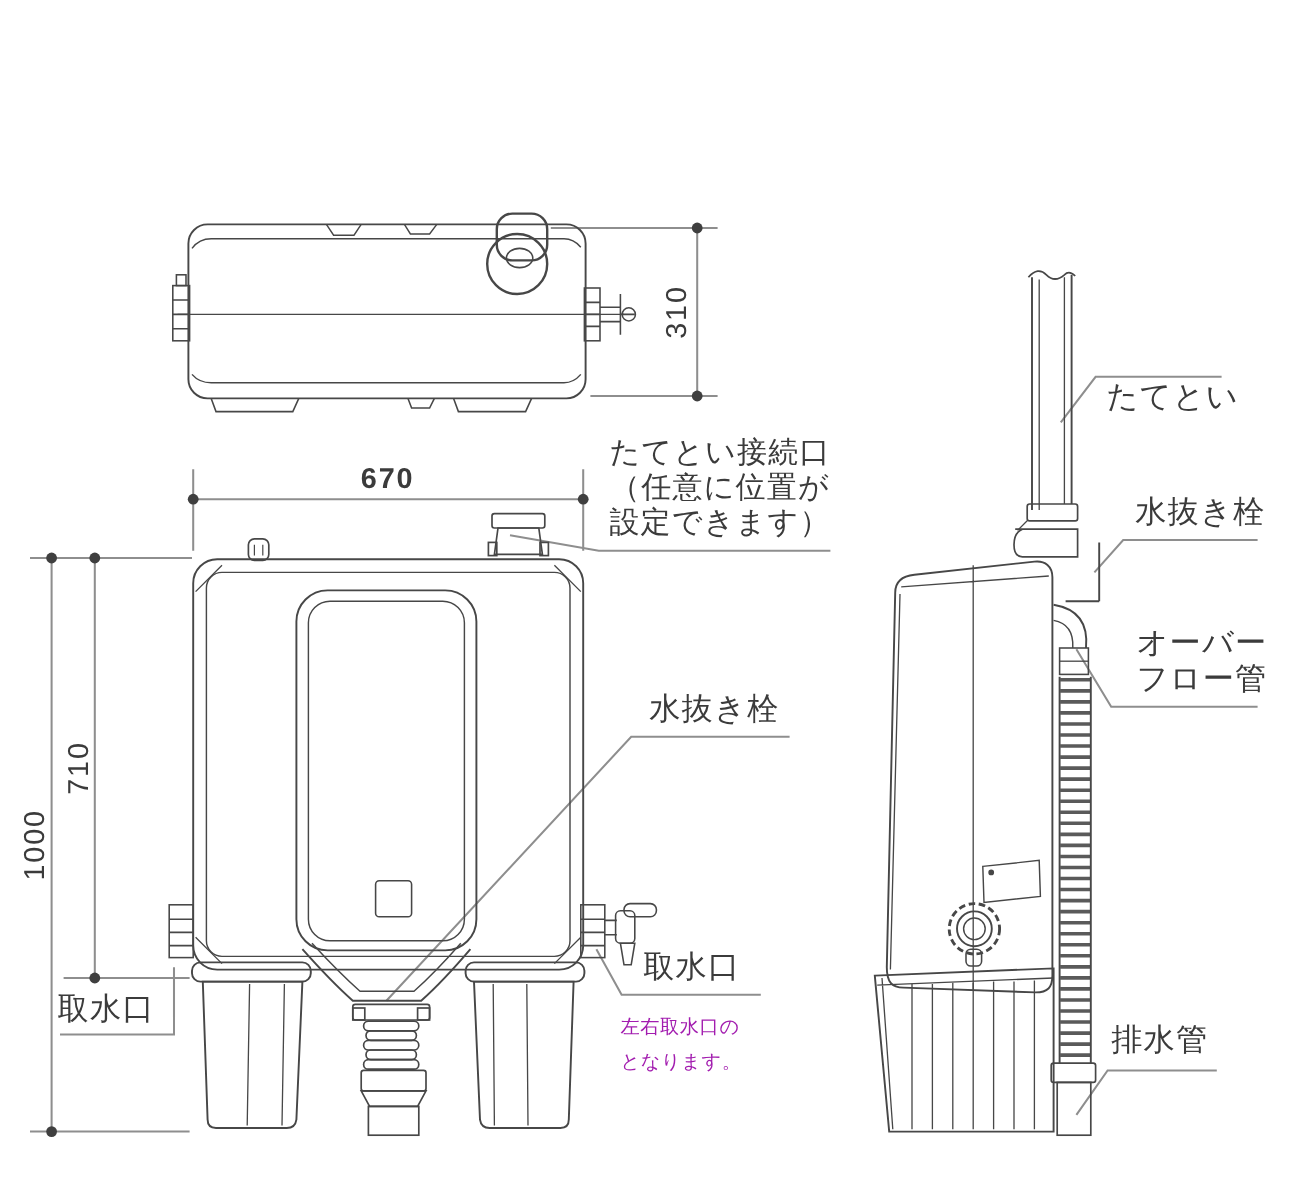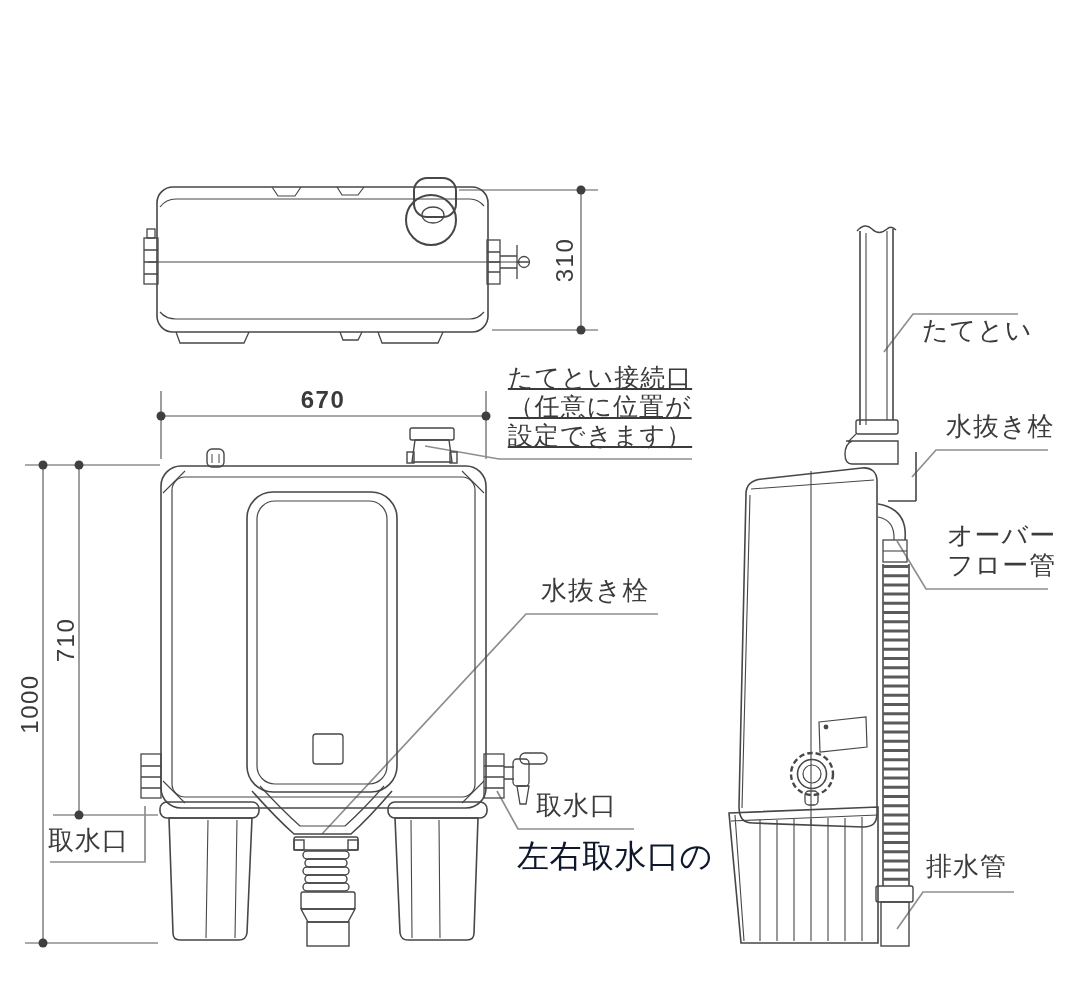--- a/index.html
+++ b/index.html
@@ -26,28 +26,28 @@
     color:#3b3b3b;
     font-size:24px;
     font-weight:500;
     letter-spacing:1.5px;
     text-align:center;
     white-space:nowrap;
   }
   .dim.vert{transform:rotate(-90deg);transform-origin:center center;}
   .note{
     position:absolute;
-    color:#0f172a;
-    font-size:32px;
+    color:#a21caf;
+    font-size:16px;
     font-weight:500;
     letter-spacing:0.5px;
     line-height:29px;
     white-space:nowrap;
   }
-  .center{text-align:center;text-decoration:underline;}
+  .center{text-align:center;}
 </style>
 </head>
 <body>
 
 <div class="canvas">
 
 <svg width="1080" height="994" viewBox="0 0 1080 994">
 
   <g stroke="#8e8e8e" stroke-width="1.7" fill="none">
 
@@ -233,20 +233,21 @@
     <div>（任意に位置が</div>
     <div>設定できます）</div>
   </div>
 
   <div class="lbl" style="left:541px;top:576px;">水抜き栓</div>
 
   <div class="lbl" style="left:536px;top:791px;">取水口</div>
 
   <div class="note" style="left:517px;top:842px;">
     <div>左右取水口の</div>
+    <div>となります。</div>
   </div>
 
   <div class="lbl" style="left:922px;top:279px;margin-top:37px;">たてとい</div>
 
   <div class="lbl" style="left:946px;top:412px;">水抜き栓</div>
 
   <div class="lbl lbl-block" style="left:928px;top:520px;line-height:30px;margin-left:19px;">
     <div>オーバー</div>
     <div>フロー管</div>
   </div>

